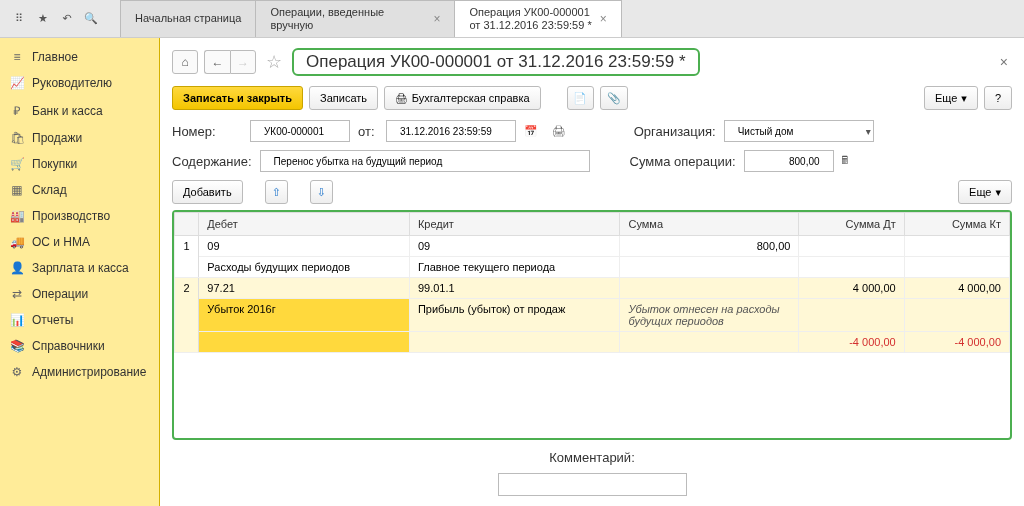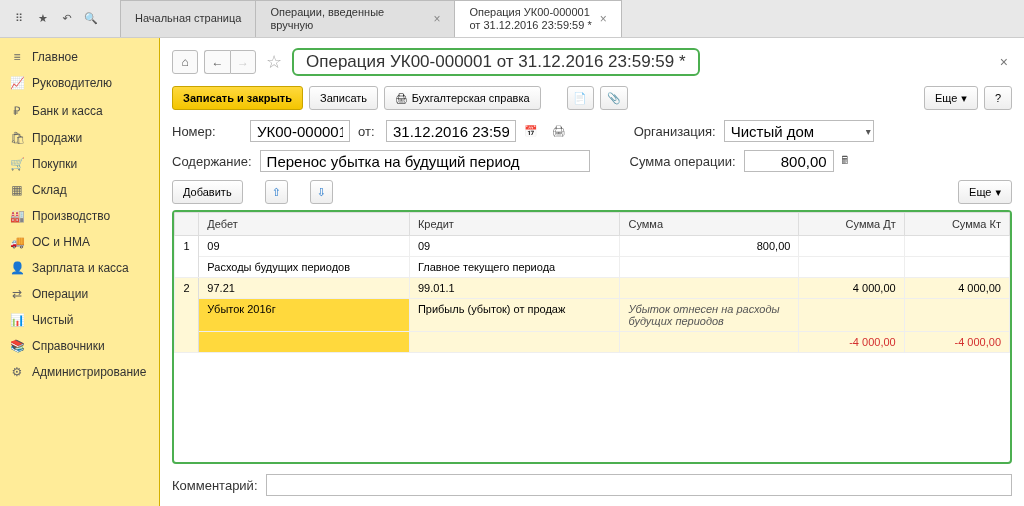--- a/index.html
+++ b/index.html
@@ -34,21 +34,21 @@
 .close-page { margin-left: auto; font-size: 14px; color: #777; cursor: pointer; padding: 4px; }
 
 .toolbar { display: flex; align-items: center; gap: 6px; margin-bottom: 10px; }
 .btn { padding: 4px 10px; border: 1px solid #bbb; background: linear-gradient(#fff, #eee); border-radius: 3px; cursor: pointer; font-size: 11px; height: 24px; display: flex; align-items: center; gap: 4px; }
 .btn-primary { background: linear-gradient(#ffd93d, #f4c500); border-color: #c9a400; font-weight: bold; }
 .btn-small { padding: 3px 6px; }
 .toolbar-right { margin-left: auto; display: flex; gap: 6px; }
 
 .form-row { display: flex; align-items: center; gap: 8px; margin-bottom: 8px; }
 .form-label { font-size: 13px; color: #333; min-width: 70px; }
-.form-input { border: 1px solid #bbb; padding: 3px 6px; font-size: 15px; height: 22px; background: #fff; }
+.form-input { border: 1px solid #bbb; padding: 3px 13px; font-size: 10px; height: 22px; background: #fff; }
 .form-input.wide { width: 330px; }
 .date-input { width: 130px; }
 .num-input { width: 100px; }
 .org-input { width: 120px; }
 .amount-input { width: 90px; text-align: right; }
 .cal-icon { color: #555; cursor: pointer; }
 .dropdown-icon { color: #555; cursor: pointer; font-size: 10px; margin-left: -16px; margin-right: 8px; }
 
 .subtoolbar { display: flex; align-items: center; gap: 22px; margin-bottom: 6px; }
 
@@ -57,21 +57,21 @@
 .grid th { background: #f5f5f5; border: 1px solid #ddd; padding: 5px 8px; text-align: left; font-weight: normal; color: #333; }
 .grid td { border: 1px solid #eee; padding: 4px 8px; vertical-align: top; }
 .grid .row-num { width: 20px; text-align: center; background: #fafafa; border-right: 1px solid #ddd; }
 .grid .r1 td { background: #fff; }
 .grid .r2 td { background: #fff8d6; }
 .grid .hl-cell { background: #ffd93d !important; }
 .grid .red { color: #d32f2f; }
 .grid .right { text-align: right; }
 .grid .ital { font-style: italic; color: #555; }
 
-.comment-row { display: flex; align-items: center; gap: 8px; margin-top: 10px; }
+.comment-row { display: flex; align-items: center; gap: 8px; margin-top: 10px; flex-direction: column; }
 .comment-input { flex: 1; border: 1px solid #bbb; padding: 3px 5px; height: 22px; }
 
 .icon-printer::before { content: "🖨"; font-size: 10px; }
 </style>
 </head>
 <body>
 
 <div class="topbar">
   <div class="topbar-icons">
     <div class="ticon">⠿</div>
@@ -133,21 +133,21 @@
     <div class="sidebar-item">
         <span class="sicon">👤</span>
         <span>Зарплата и касса</span>
       </div>
     <div class="sidebar-item">
         <span class="sicon">⇄</span>
         <span>Операции</span>
       </div>
     <div class="sidebar-item">
         <span class="sicon">📊</span>
-        <span>Чистый</span>
+        <span>Отчеты</span>
       </div>
     <div class="sidebar-item">
         <span class="sicon">📚</span>
         <span>Справочники</span>
       </div>
     <div class="sidebar-item">
         <span class="sicon">⚙</span>
         <span>Администрирование</span>
       </div>
   </div>

